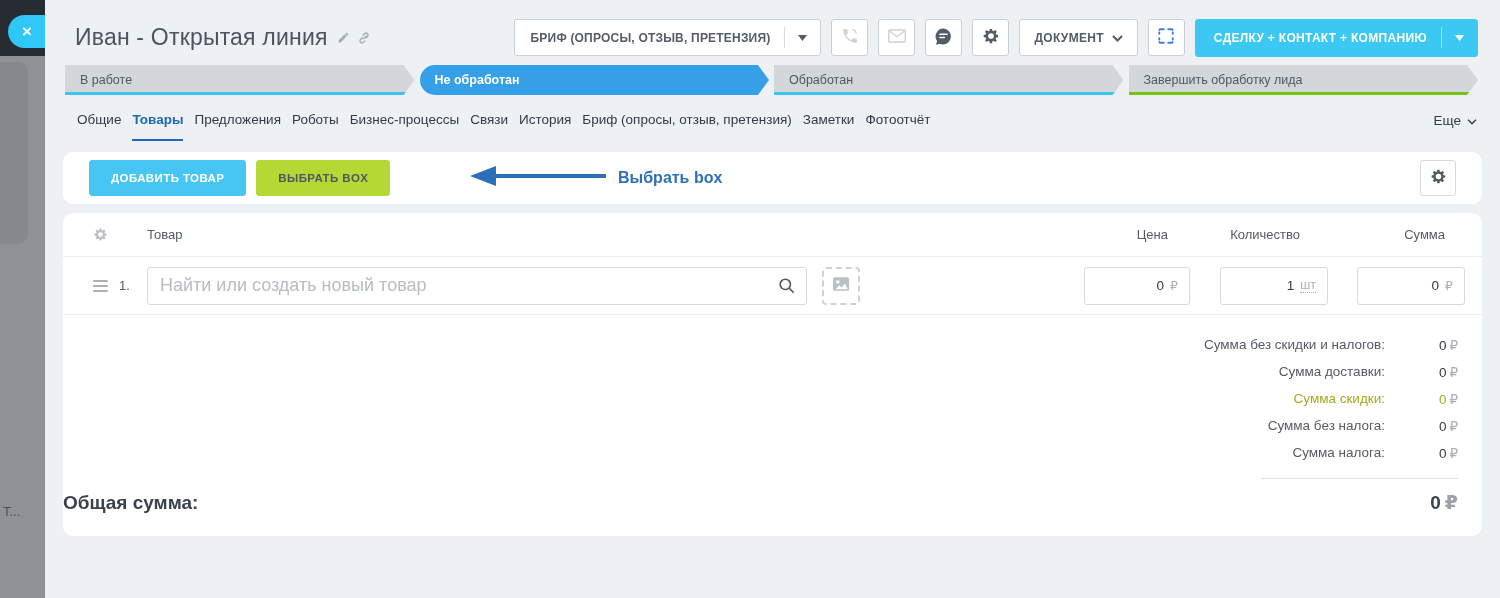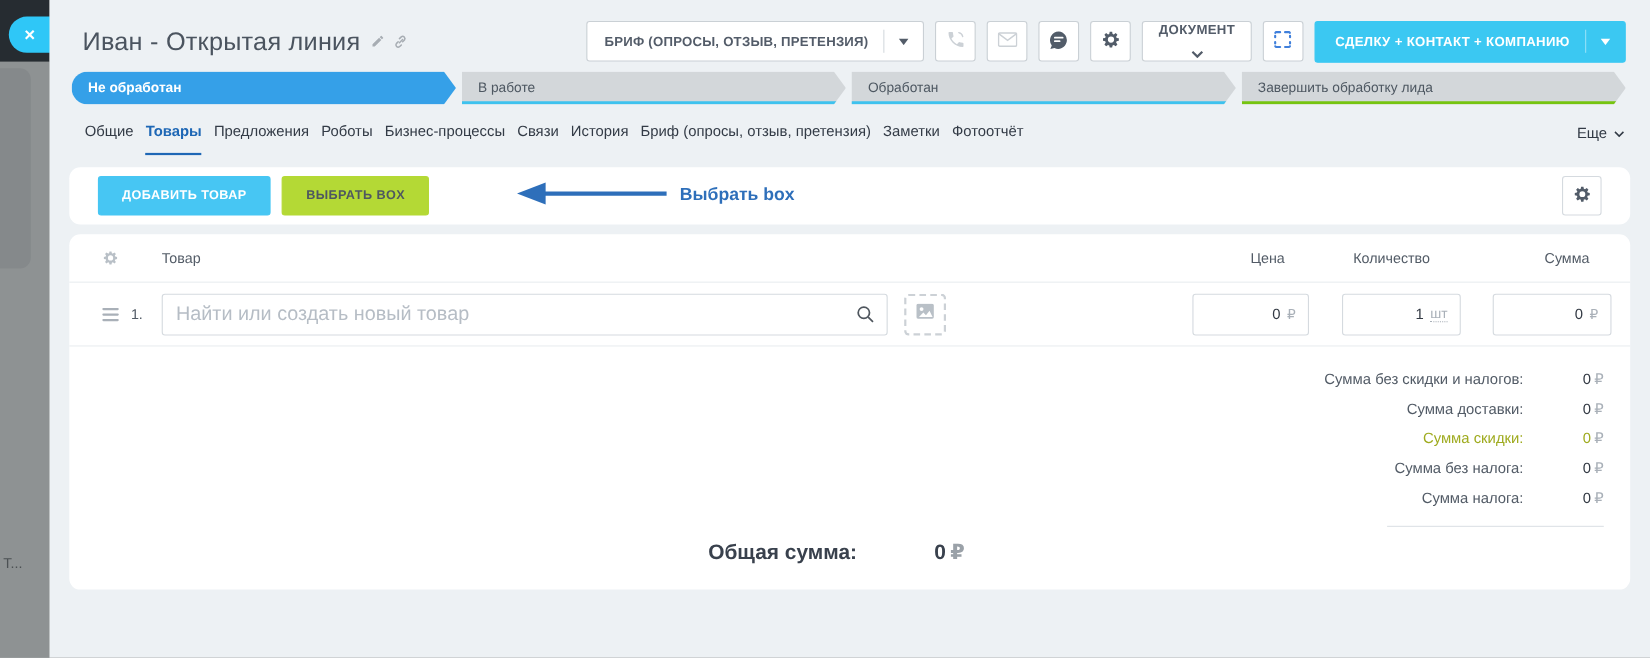--- a/index.html
+++ b/index.html
@@ -28,21 +28,21 @@
   .title-icons { display:flex; gap:7px; margin-left:9px; color:#a7adb3; }
   .title-icons svg { display:block; }
   .hdr-actions { margin-left:auto; display:flex; align-items:center; gap:10px; }
   .btn { height:37px; border-radius:3px; border:1px solid #cad0d5; background:#fff;
          display:flex; align-items:center; cursor:pointer;
          font-family:"Liberation Sans",sans-serif; font-size:12px; font-weight:bold; color:#535c69; }
   .btn-brief { padding:0 0 0 16px; letter-spacing:.2px; }
   .btn-sep { width:1px; height:21px; background:#d5dade; margin:0 0 0 14px; }
   .btn-caret { padding:0 13px; display:flex; align-items:center; }
   .icon-btn { width:37px; justify-content:center; padding:0; }
-  .btn-doc { padding:0 14px; gap:8px; letter-spacing:.3px;flex-direction:column; }
+  .btn-doc { padding:0 14px; gap:8px; letter-spacing:.3px; }
   .btn-create { background:#3bc8f2; border:1px solid #3bc8f2; color:#fff; padding:0 0 0 18px; letter-spacing:.3px; height:38px; }
   .btn-create .btn-sep { background:rgba(255,255,255,.45); }
 
   
   .stages { display:flex; gap:5px; padding:0 22px 0 20px; height:30px; margin-top:9px; }
   .stage { flex:1; position:relative; font-size:12.5px; line-height:30px; padding:0 15px;
            white-space:nowrap; cursor:pointer;
            clip-path: polygon(0 0, calc(100% - 11px) 0, 100% 50%, calc(100% - 11px) 100%, 0 100%); }
   .stage-active { background:#35a0e8; color:#fff; font-weight:bold; border-radius:15px 0 0 15px; }
   .stage-blue   { background:#d3d7da; color:#4e5862; box-shadow: inset 0 -3px 0 #3ec2ee; }
@@ -94,21 +94,21 @@
   .rub { font-family:"DejaVu Sans", sans-serif; }
 
   
   .summary { margin-top:16px; }
   .sum-row { display:flex; justify-content:flex-end; align-items:center; height:27px; padding-right:24px;
              font-size:13.5px; color:#525b66; }
   .sum-val { width:73px; text-align:right; color:#333a44; }
   .sum-val .rub { color:#a9b0b8; margin-left:3px; }
   .sum-highlight, .sum-highlight .sum-val { color:#9fab1f; }
   .total-sep { width:197px; border-top:1px solid #dde2e6; margin:12px 24px 0 auto; }
-  .total-row { display:flex; justify-content:center; align-items:center; padding-right:24px; margin-top:12px;
+  .total-row { display:flex; justify-content:space-between; align-items:center; padding-right:24px; margin-top:12px;
                font-size:19px; font-weight:bold; color:#39414d; }
   .total-val { width:98px; text-align:right; }
   .total-val .rub { color:#9aa1a8; margin-left:4px; }
   svg { flex:none; }
 </style>
 </head>
 <body>
 
 <div class="backdrop">
   <div class="backdrop-topbar"></div>
@@ -202,22 +202,22 @@
         <span class="btn-caret">
           <svg width="9" height="6" viewBox="0 0 9 6" fill="#fff">
               <path d="M0 0h9L4.5 6z"></path>
             </svg>
         </span>
       </div>
     </div>
   </div>
 
   <div class="stages">
+    <div class="stage stage-blue">В работе</div>
     <div class="stage stage-active">Не обработан</div>
-    <div class="stage stage-blue">В работе</div>
     <div class="stage stage-blue">Обработан</div>
     <div class="stage stage-green">Завершить обработку лида</div>
   </div>
 
   <div class="tabs">
     <div class="tab">Общие</div>
     <div class="tab tab-active">Товары</div>
     <div class="tab">Предложения</div>
     <div class="tab">Роботы</div>
     <div class="tab">Бизнес-процессы</div>

